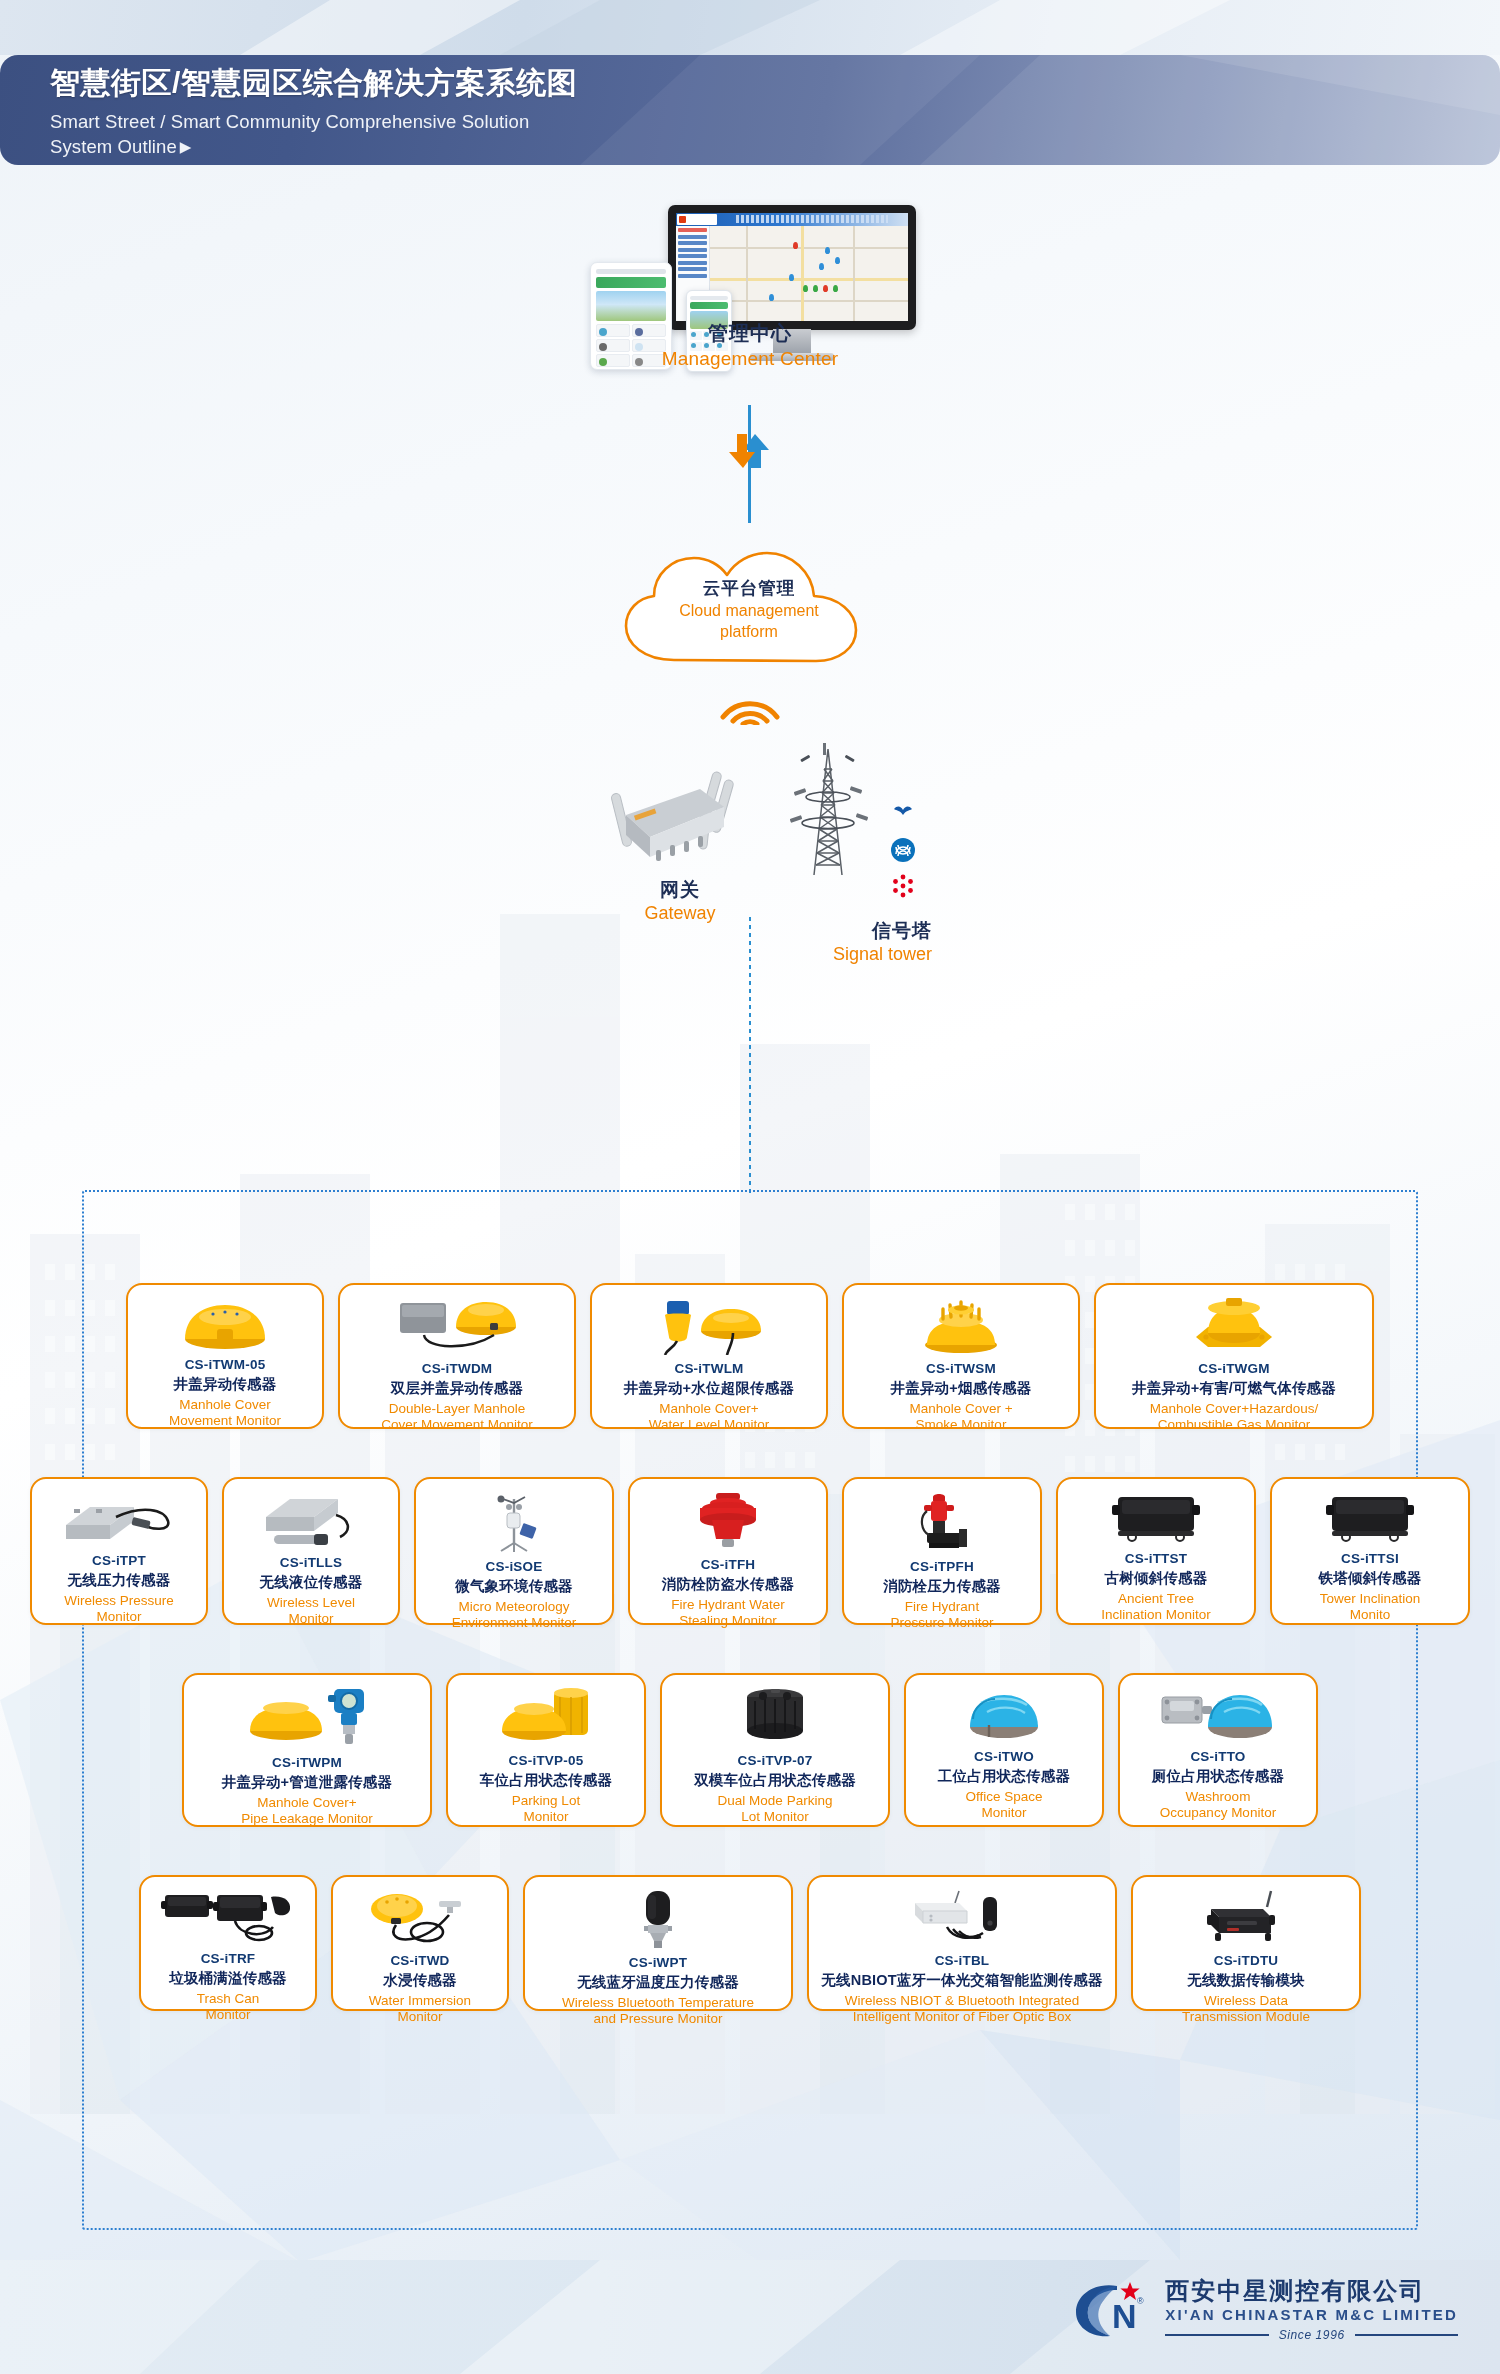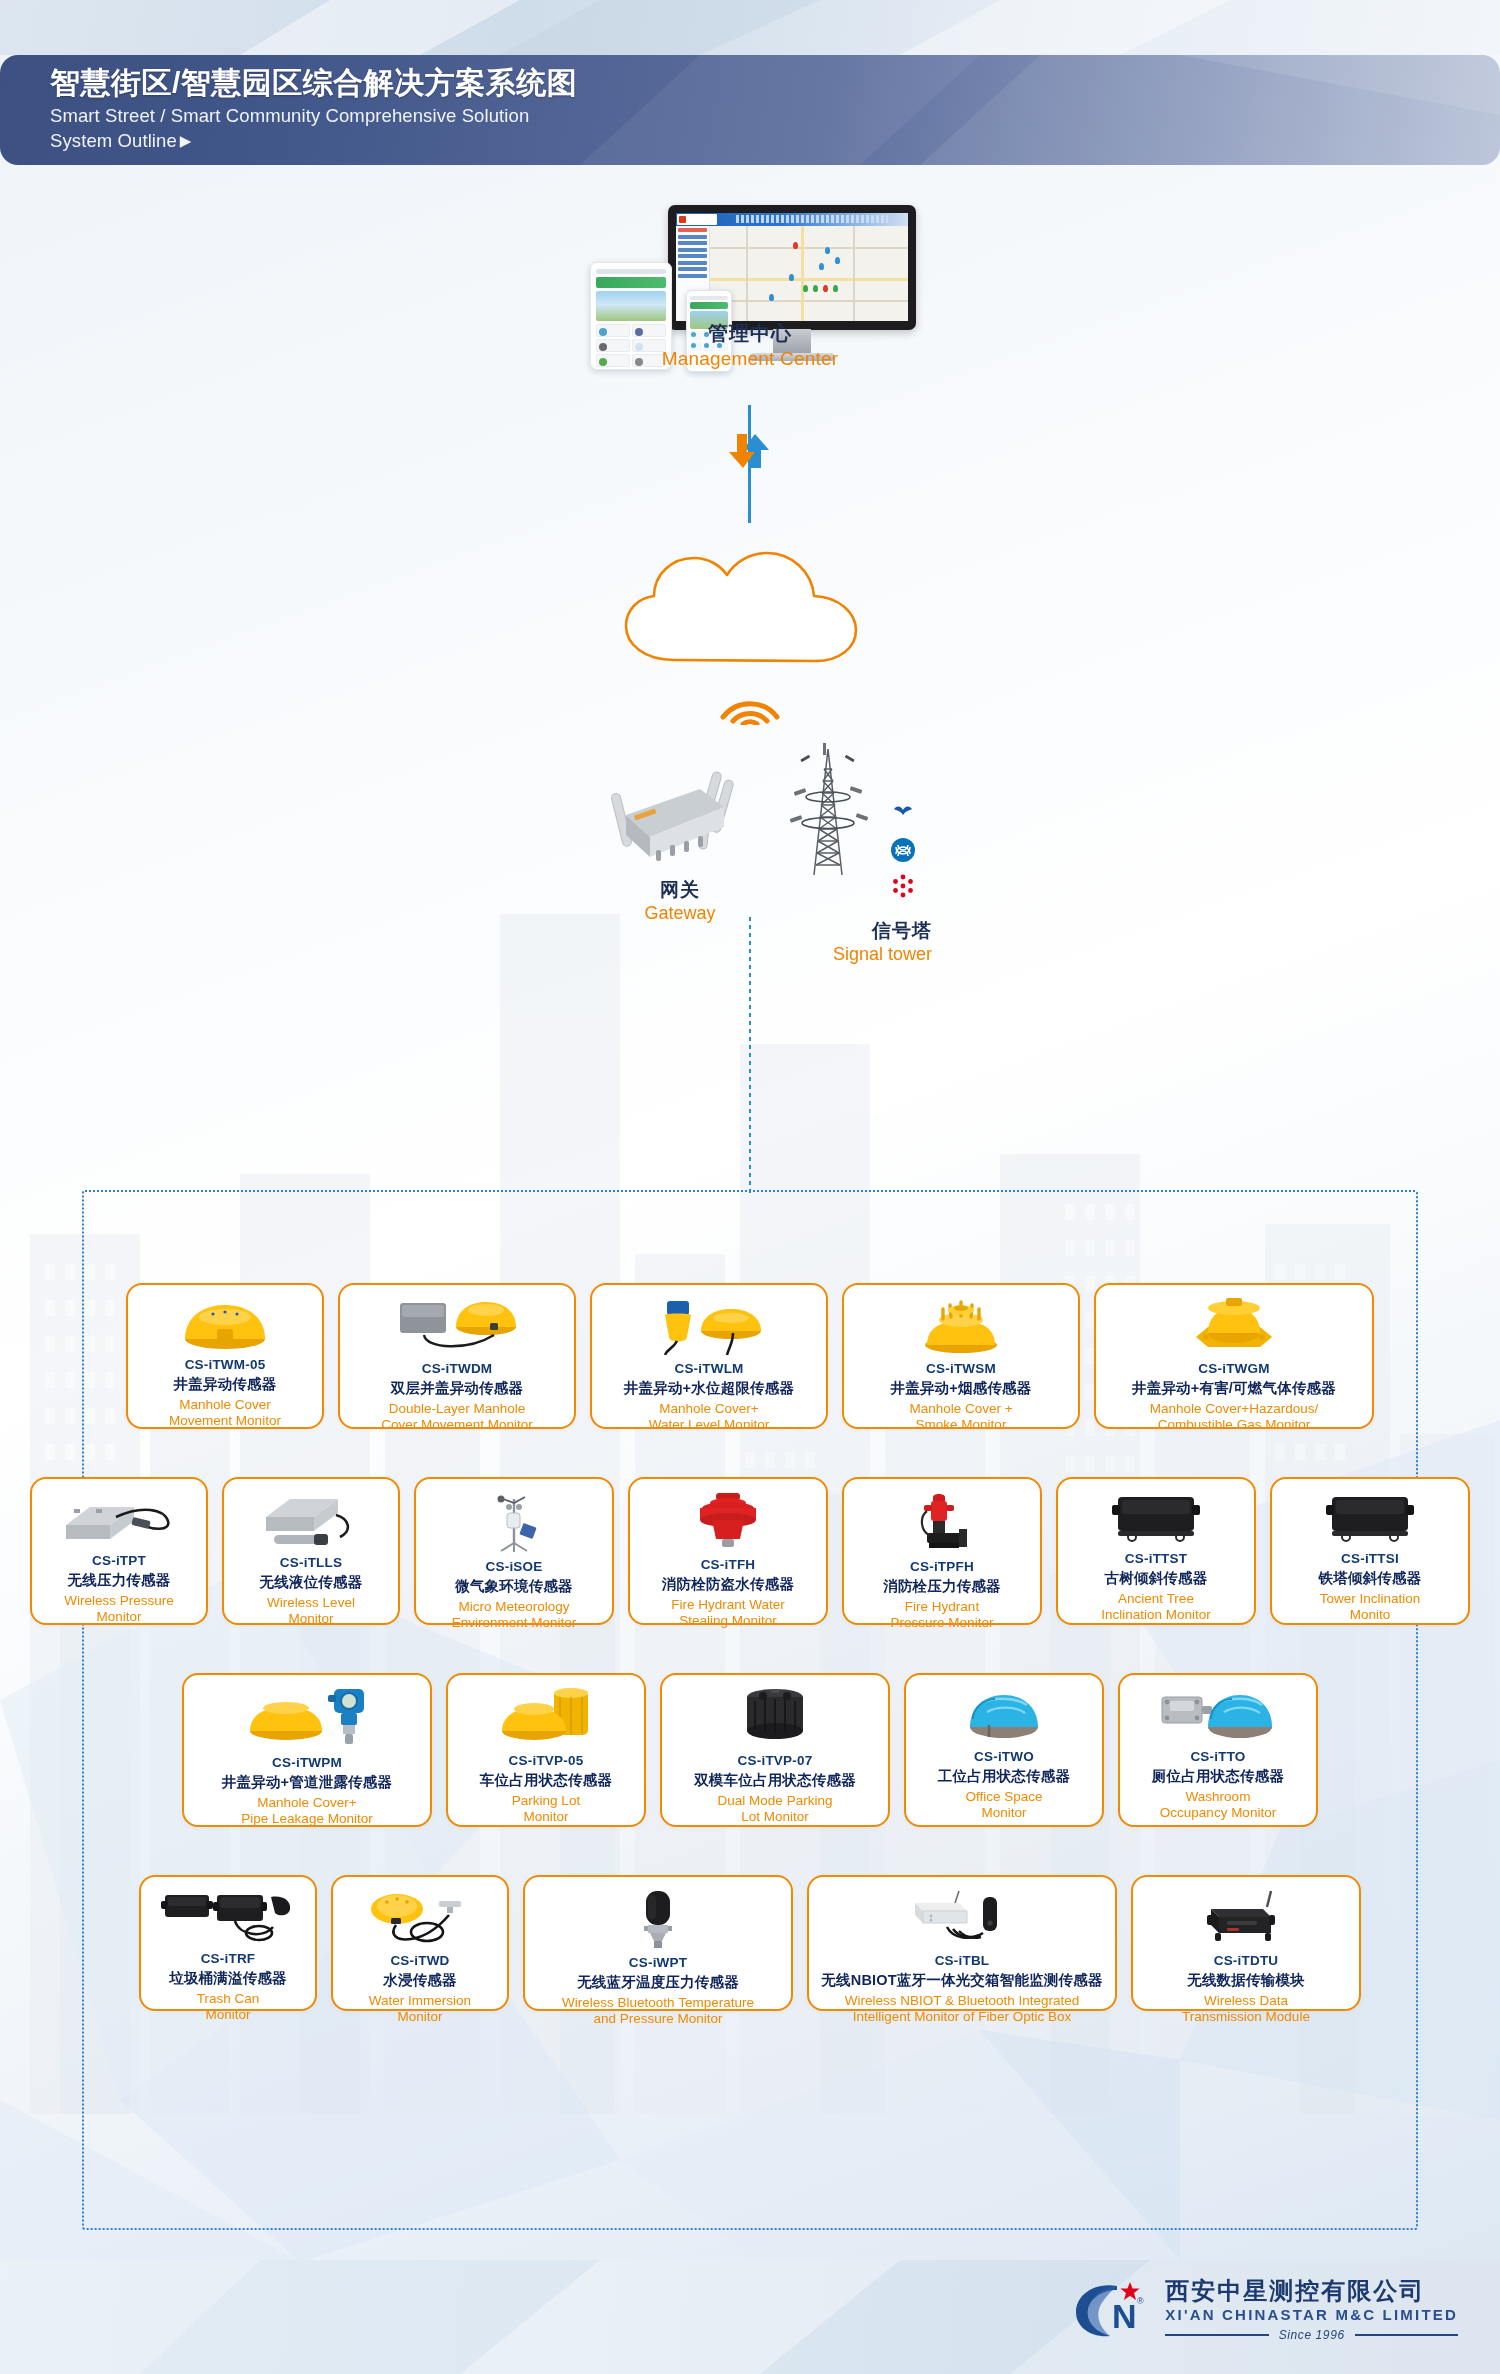--- a/index.html
+++ b/index.html
@@ -36,21 +36,21 @@
     background: linear-gradient(100deg, #3c5081 0%, #42578a 20%, #5d6f9e 55%, #8e9cbe 80%, #b8c2d8 100%);
     overflow: hidden;
     border-radius: 18px;
   }
   .header .sheen { position:absolute; inset:0; }
   .header-inner { position:relative; padding: 11px 0 0 50px; }
   .h-cn {
     color:#fff; font-size: 30px; font-weight: 700; letter-spacing: .5px; line-height: 1.12;
     text-shadow: 0 1px 2px rgba(0,0,0,.28);
   }
-  .h-en1 { color:#f0f3f8; font-size: 18.5px; font-weight: 400; line-height: 1.35; margin-top: 4px; letter-spacing:.1px;}
+  .h-en1 { color:#f0f3f8; font-size: 18.5px; font-weight: 400; line-height: 1.35; margin-top: 10px; letter-spacing:.1px;}
   .h-en2 { color:#f0f3f8; font-size: 18.5px; font-weight: 400; line-height: 1.35; letter-spacing:.1px;}
   .h-en2 .tri { font-size: 15px; display:inline-block; transform: translateY(-1px); margin-left:3px;}
 
   
   .diagram { position:absolute; top:165px; left:0; width:1500px; height:1020px; }
 
   .mc-wrap { position:absolute; left:600px; top:155px; width:300px; text-align:center; }
   .mc-label-cn { font-size: 20px; font-weight: 700; color:#1d2e55; letter-spacing:1px; }
   .mc-label-en { font-size: 19px; color:#f08300; margin-top:1px; letter-spacing:.2px;}
 
@@ -374,20 +374,25 @@
       <polygon points="40,4 54,20 46,20 46,38 36,38 36,20 28,20" fill="#2a8fd0"></polygon>
       <polygon points="28,38 14,22 22,22 22,4 32,4 32,22 40,22" fill="#f08300"></polygon>
     </svg>
 
     <div class="cloud">
       <svg viewBox="0 0 282 132">
         <path d="M66,120 C36,120 18,104 18,86 C18,70 30,58 46,56 C46,34 64,18 86,18
                  C100,18 112,25 119,35 C127,22 142,13 159,13 C184,13 204,32 206,56
                  C231,57 248,73 248,90 C248,108 231,121 208,121 Z" fill="#ffffff" stroke="#f08300" stroke-width="2.6" stroke-linejoin="round"></path>
       </svg>
+      <div class="cloud-text">
+        <div class="cloud-cn">云平台管理</div>
+        <div class="cloud-en">Cloud management</div>
+        <div class="cloud-en">platform</div>
+      </div>
     </div>
 
     <svg class="wifi" viewBox="0 0 70 48">
       <g fill="none" stroke="#f08300" stroke-width="5" stroke-linecap="round">
         <path d="M8,40 A34,34 0 0 1 62,40"></path>
         <path d="M18,44 A23,23 0 0 1 52,44"></path>
         <path d="M28,47 A12,12 0 0 1 42,47"></path>
       </g>
     </svg>
 

